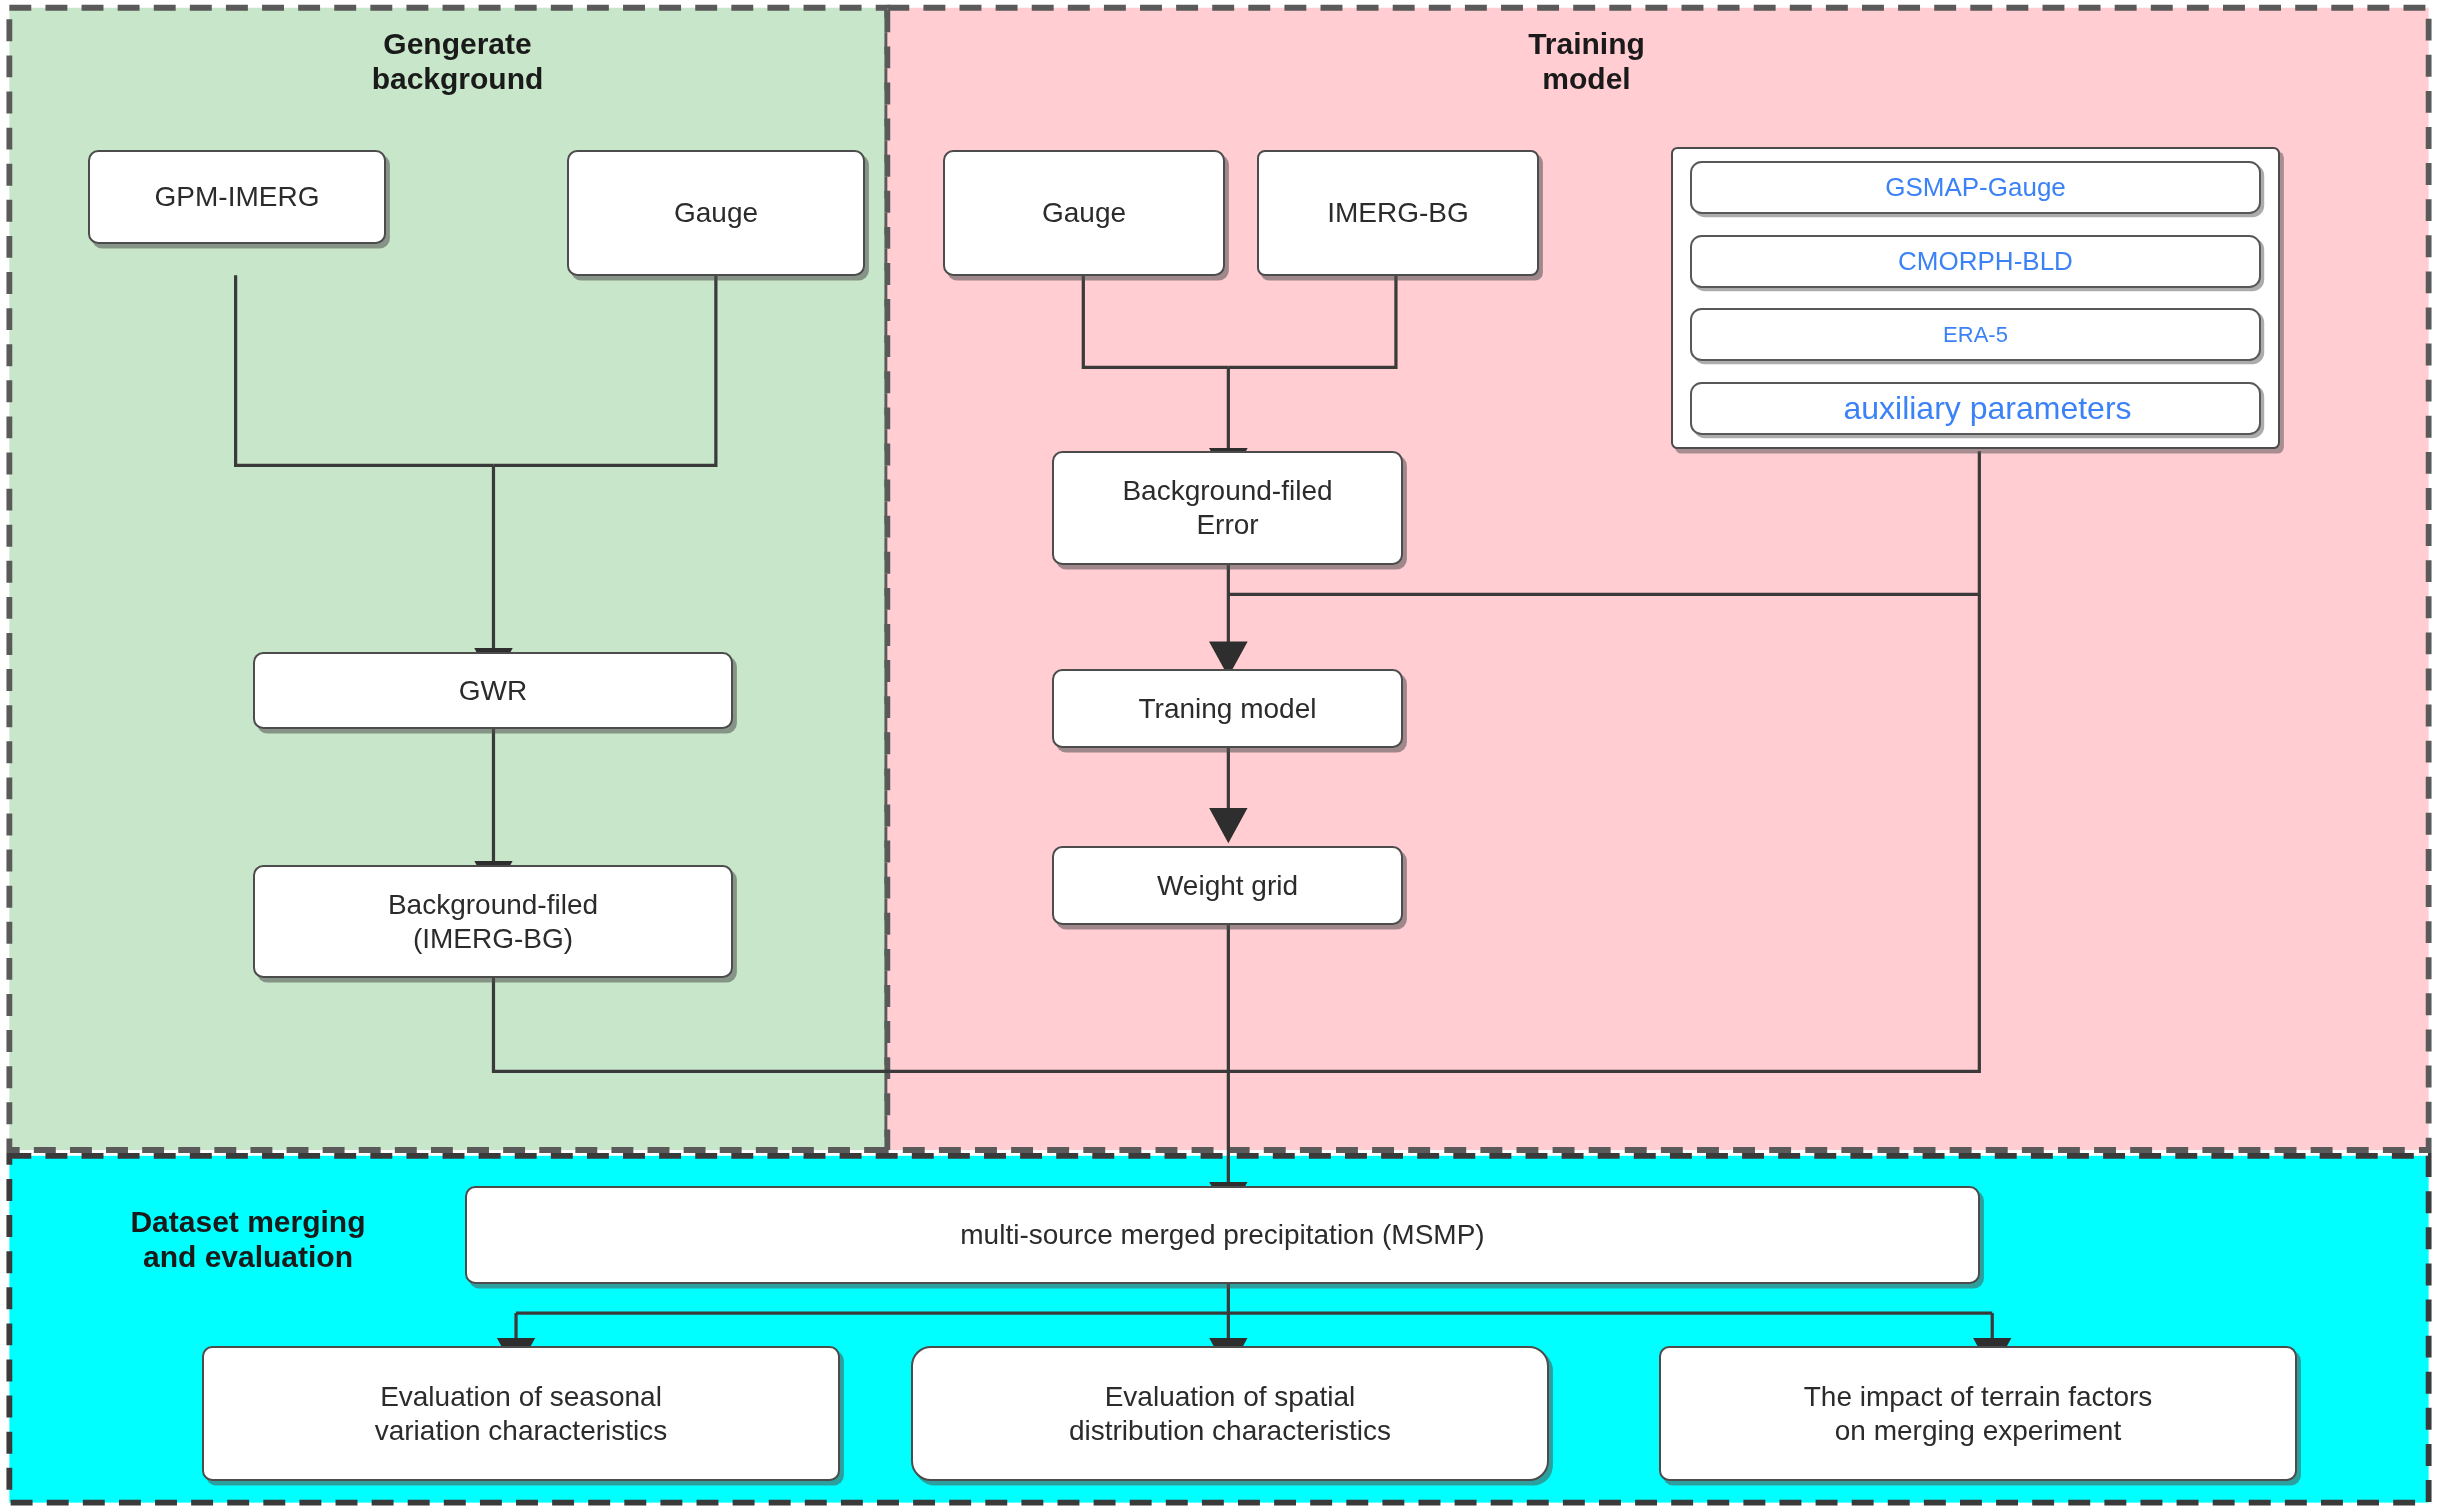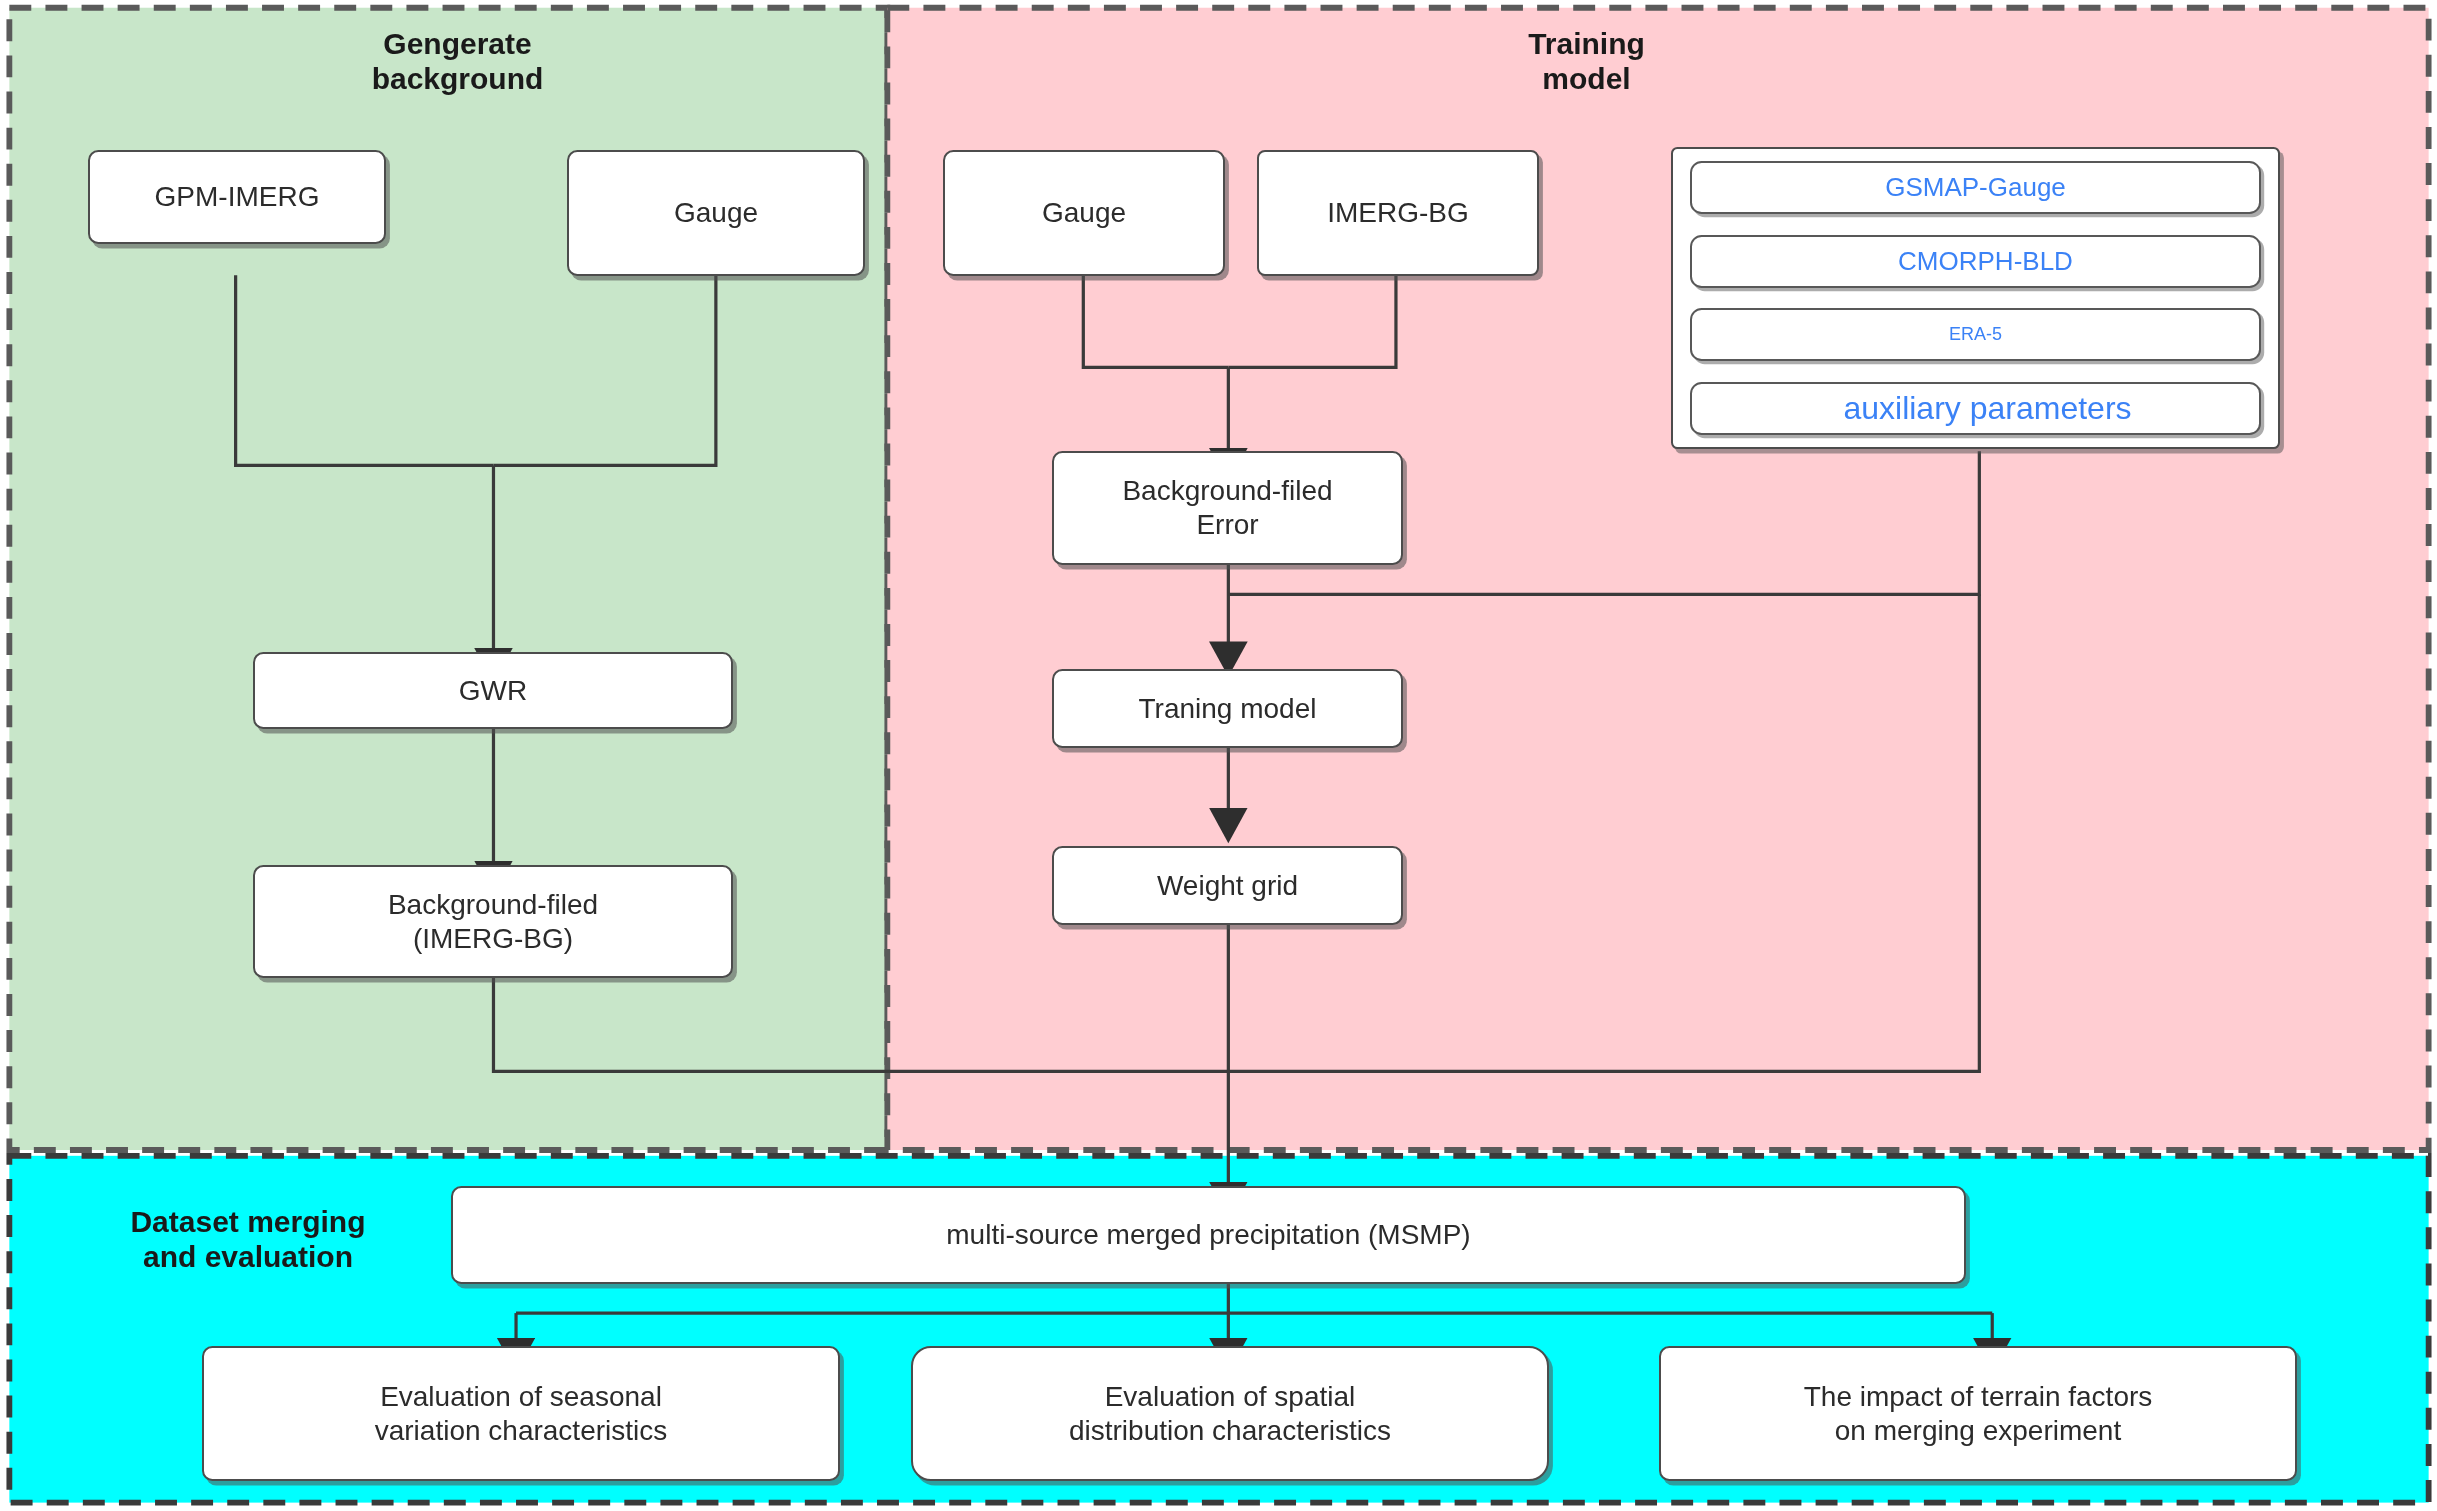--- a/index.html
+++ b/index.html
@@ -104,25 +104,25 @@
   <div class="nodebox" style="left:1052px;top:451px;width:351px;height:114px;font-size:28px;">Background-filed
 Error</div>
 
   <div class="nodebox" style="left:1052px;top:645px;width:351px;height:79px;font-size:28px;margin-top:24px;">Traning model</div>
 
   <div class="nodebox" style="left:1052px;top:846px;width:351px;height:79px;font-size:28px;">Weight grid</div>
 
   <div class="groupbox" style="left:1671px;top:147px;width:609px;height:302px;">
     <div class="subitem" style="font-size:26px;">GSMAP-Gauge</div>
     <div class="subitem" style="font-size:26px;padding-left:20px;">CMORPH-BLD</div>
-    <div class="subitem" style="font-size:18px;">ERA-5</div>
+    <div class="subitem" style="font-size:22px;">ERA-5</div>
     <div class="subitem" style="font-size:32px;padding-left:24px;">auxiliary parameters</div>
   </div>
 
-  <div class="nodebox" style="left:451px;top:1186px;width:1515px;height:98px;font-size:28px;">multi-source merged precipitation (MSMP)</div>
+  <div class="nodebox" style="left:465px;top:1186px;width:1515px;height:98px;font-size:28px;">multi-source merged precipitation (MSMP)</div>
 
   <div class="nodebox" style="left:202px;top:1346px;width:638px;height:135px;font-size:28px;">Evaluation of seasonal
 variation characteristics</div>
 
   <div class="nodebox" style="left:911px;top:1346px;width:638px;height:135px;font-size:28px;border-radius:20px;">Evaluation of spatial
 distribution characteristics</div>
 
   <div class="nodebox" style="left:1659px;top:1346px;width:638px;height:135px;font-size:28px;">The impact of terrain factors
 on merging experiment</div>
 

